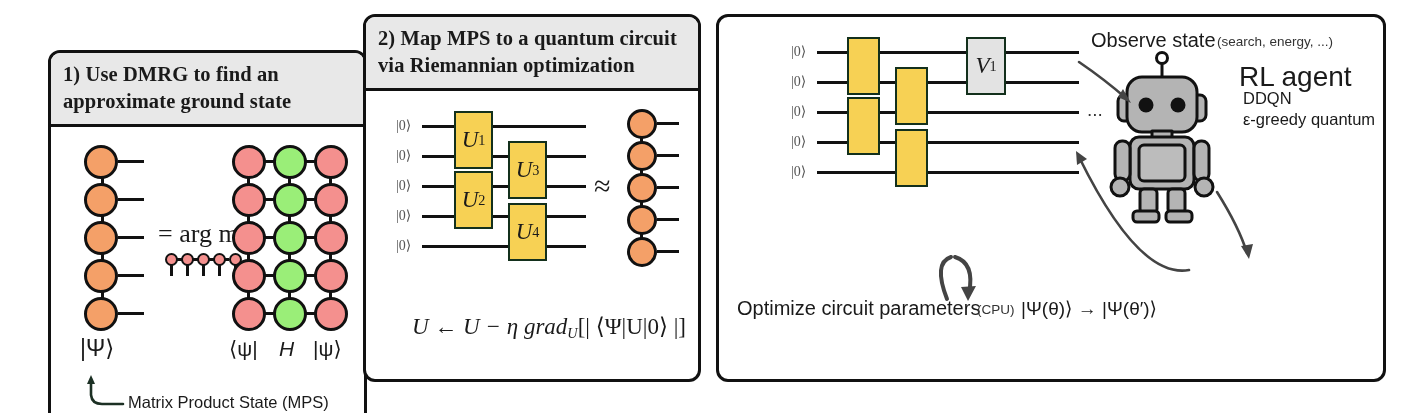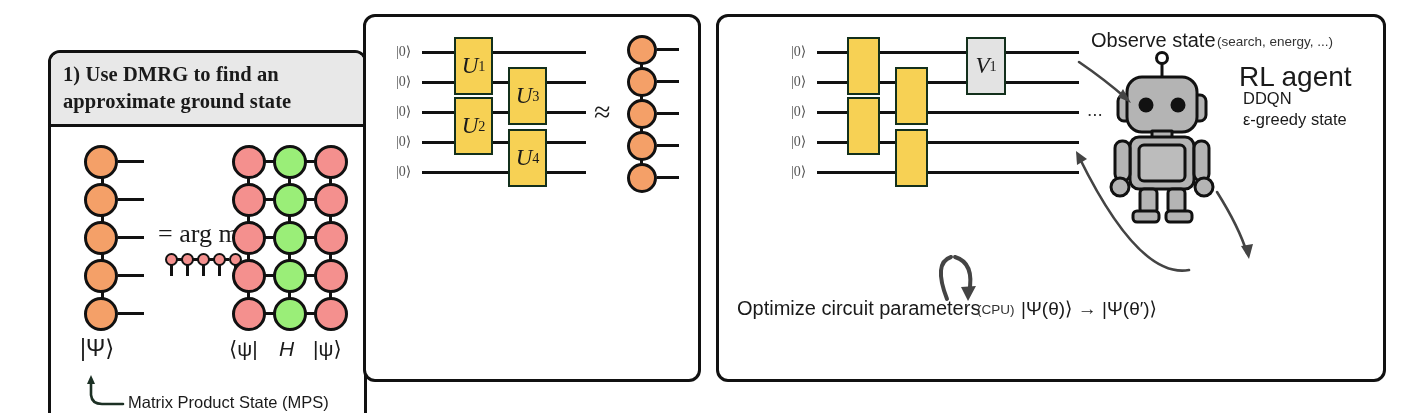--- a/index.html
+++ b/index.html
@@ -124,20 +124,21 @@
       <svg class="overlay" width="319" height="330">
         <path d="M 40 268 L 40 252 M 40 268 Q 41 277 51 277 L 72 277" stroke="#1c3024" stroke-width="2.6" fill="none" stroke-linecap="round"></path>
         <path d="M 40 248 L 36 257 L 44 257 Z" fill="#1c3024"></path>
       </svg>
       <div class="lbl" style="left:77px;top:266px;font-size:16.5px;">Matrix Product State (MPS)</div>
 
     </div>
   </div>
 
   <div class="panel" id="panel2">
+    <div class="panel-header">2) Map MPS to a quantum circuit via Riemannian optimization</div>
     <div class="panel-body">
 
       <div class="ket" style="left:30px;top:26px;">|0⟩</div>
       <div class="ket" style="left:30px;top:56px;">|0⟩</div>
       <div class="ket" style="left:30px;top:86px;">|0⟩</div>
       <div class="ket" style="left:30px;top:116px;">|0⟩</div>
       <div class="ket" style="left:30px;top:146px;">|0⟩</div>
 
       <div class="qwire" style="left:56px;top:34px;width:164px;"></div>
       <div class="qwire" style="left:56px;top:64px;width:164px;"></div>
@@ -171,20 +172,23 @@
         <div class="node orange" style="left:261px;top:82px;width:30px;height:30px;"></div>
         <div class="node orange" style="left:261px;top:114px;width:30px;height:30px;"></div>
         <div class="node orange" style="left:261px;top:146px;width:30px;height:30px;"></div>
         <div class="wire" style="left:291px;top:31px;width:22px;height:3.2px;"></div>
         <div class="wire" style="left:291px;top:63px;width:22px;height:3.2px;"></div>
         <div class="wire" style="left:291px;top:95px;width:22px;height:3.2px;"></div>
         <div class="wire" style="left:291px;top:127px;width:22px;height:3.2px;"></div>
         <div class="wire" style="left:291px;top:159px;width:22px;height:3.2px;"></div>
       </div>
 
+      <div class="math" style="left:46px;top:222px;font-size:23px;">
+        <span>U ← U − η grad</span><sub style="font-size:0.62em;vertical-align:-0.3em;">U</sub><span style="font-style:normal;">[| ⟨Ψ|U|0⟩ |]</span>
+      </div>
 
     </div>
   </div>
 
   <div class="panel" id="panel3">
     <div class="panel-body">
 
       <div class="ket" style="left:72px;top:26px;">|0⟩</div>
       <div class="ket" style="left:72px;top:56px;">|0⟩</div>
       <div class="ket" style="left:72px;top:86px;">|0⟩</div>
@@ -207,21 +211,21 @@
           <sub>1</sub>
       </div>
 
       <div class="lbl" style="left:368px;top:82px;font-size:19px;color:#333;">...</div>
 
       <div class="lbl" style="left:372px;top:12px;font-size:20px;">Observe state</div>
       <div class="lbl" style="left:498px;top:17px;font-size:13.5px;color:#333;">(search, energy, ...)</div>
 
       <div class="lbl" style="left:520px;top:44px;font-size:28px;">RL agent</div>
       <div class="lbl" style="left:524px;top:72px;font-size:16.5px;">DDQN</div>
-      <div class="lbl" style="left:524px;top:93px;font-size:16.5px;">ε-greedy state</div>
+      <div class="lbl" style="left:524px;top:93px;font-size:16.5px;">ε-greedy quantum</div>
 
 
       <div class="lbl" style="left:18px;top:280px;font-size:20px;">Optimize circuit parameters</div>
       <div class="lbl" style="left:258px;top:285px;font-size:13.5px;color:#333;">(CPU)</div>
       <div class="lbl" style="left:302px;top:280px;font-size:19px;">|Ψ(θ)⟩ → |Ψ(θ′)⟩</div>
 
       <svg class="overlay" width="670" height="330">
         <g stroke="#111" stroke-width="3" fill="#b4b4b4" stroke-linejoin="round">
 
           <line x1="443" y1="62" x2="443" y2="46" stroke-width="3"></line>

